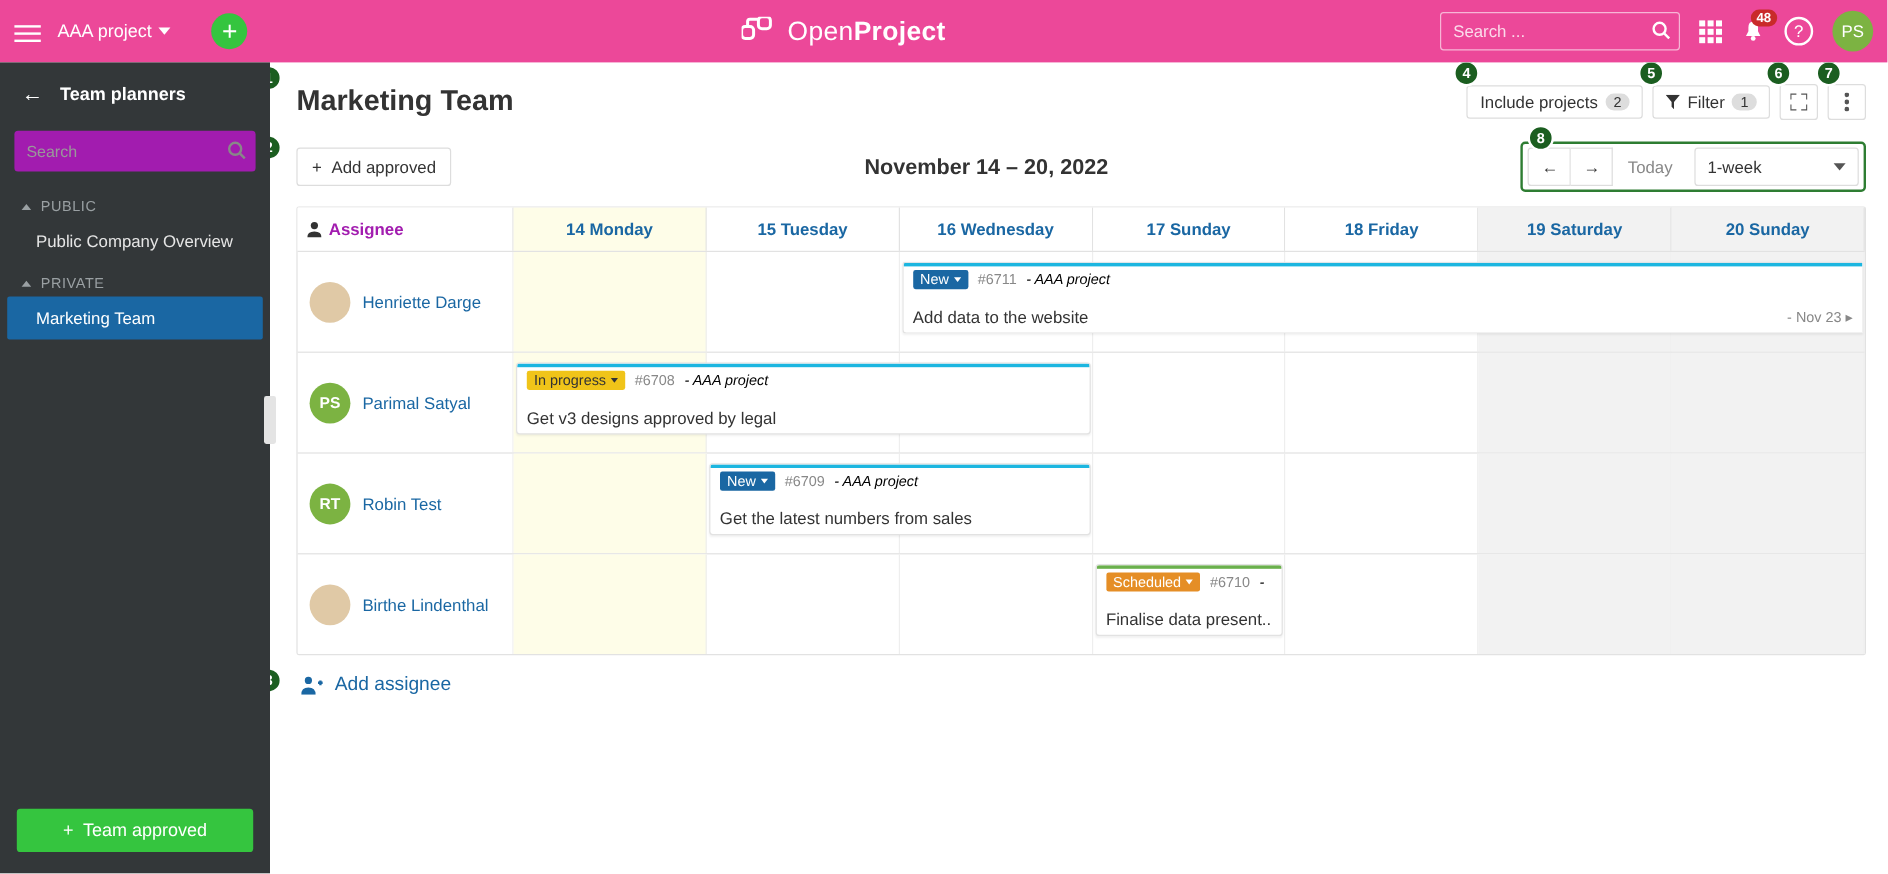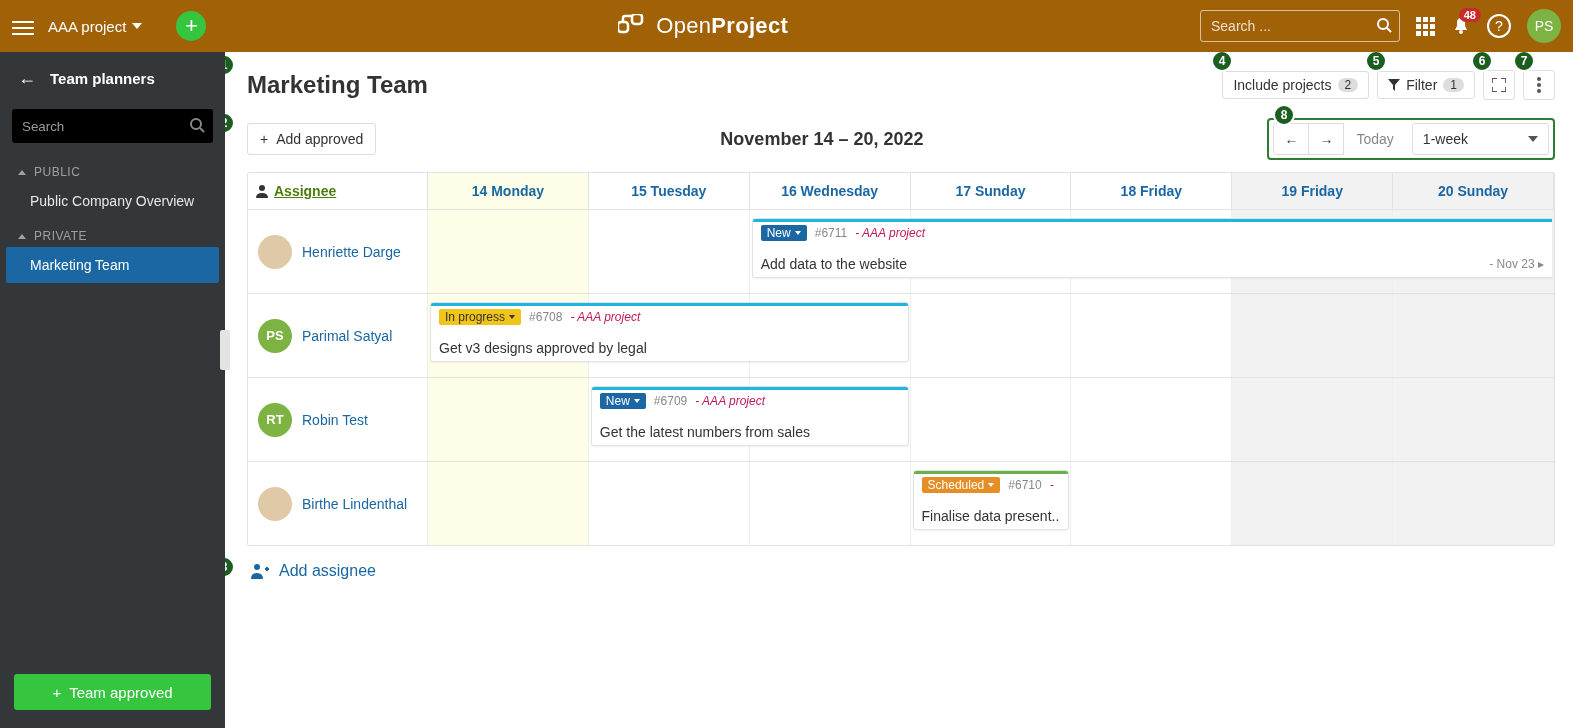--- a/index.html
+++ b/index.html
@@ -1,19 +1,19 @@
 <!DOCTYPE html>
 <html><head>
   <meta charset="utf-8">
   <style>
     * { box-sizing: border-box; margin: 0; padding: 0; }
     body { font-family: -apple-system, BlinkMacSystemFont, "Segoe UI", Arial, sans-serif; font-size: 14px; color: #333; background: #fff; }
 
     
-    .topbar { background: #a16207; height: 52px; display: flex; align-items: center; padding: 12px 12px; color:#fff; }
+    .topbar { background: #ec4899; height: 52px; display: flex; align-items: center; padding: 12px 12px; color:#fff; }
     .topbar-left { display:flex; align-items:center; gap:14px; }
     .hamburger { width:22px; height:18px; cursor:pointer; }
     .hamburger div { height:2px; background:#fff; margin:4px 0; }
     .project-select { font-size:15px; display:flex; align-items:center; gap:6px; cursor:pointer;}
     .green-plus { width:30px; height:30px; border-radius:50%; background:#35C53F; display:flex; align-items:center; justify-content:center; font-size:22px; color:#fff; cursor:pointer; margin-left:20px;}
     .topbar-center { flex:1; display:flex; justify-content:center; align-items:center; gap:10px; }
     .brand { font-size:22px; font-weight:300; letter-spacing:0.3px;}
     .brand b{ font-weight:600;}
     .topbar-right { display:flex; align-items:center; gap:16px; }
     .searchbox { position:relative; }
@@ -28,21 +28,21 @@
     .avatar { width:34px; height:34px; border-radius:50%; background:#7CB342; display:flex; align-items:center; justify-content:center; font-weight:500; font-size:14px; cursor:pointer;}
 
     .layout { display:flex; height:calc(100vh - 52px); min-height:676px; }
 
     
     .sidebar { width:225px; background:#333739; color:#ddd; display:flex; flex-direction:column;}
     .sb-header { display:flex; align-items:center; gap:14px; padding:16px 18px; color:#fff;}
     .sb-back { font-size:18px; cursor:pointer;}
     .sb-title { font-size:15px; font-weight:600;}
     .sb-search { margin:4px 12px 12px; position:relative;}
-    .sb-search input { width:100%; height:34px; background:#000000; border:none; border-radius:3px; color:#eee; padding:0 32px 0 10px;}
+    .sb-search input { width:100%; height:34px; background:#a21caf; border:none; border-radius:3px; color:#eee; padding:0 32px 0 10px;}
     .sb-search input::placeholder{ color:#999;}
     .sb-search .sicon{ position:absolute; right:8px; top:8px; color:#888;}
     .sb-section { padding:10px 18px 4px; color:#9aa0a3; font-size:12px; display:flex; align-items:center; gap:8px; letter-spacing:.5px;}
     .sb-item { padding:10px 18px 10px 30px; font-size:14px; color:#e6e6e6; cursor:pointer;}
     .sb-item.active { background:#1A67A3; color:#fff; margin:0 6px 0 6px; border-radius:2px; padding-left:24px;}
     .sb-spacer { flex:1;}
     .sb-create { margin:0 14px 18px;}
     .sb-create button { width:100%; background:#35C53F; color:#fff; border:none; height:36px; border-radius:3px; font-size:15px; font-weight:500; display:flex; align-items:center; justify-content:center; gap:8px; cursor:pointer;}
     .sb-resize { position:absolute; left:220px; top:330px; width:10px; height:40px; background:#e4e4e4; border-radius:2px; cursor:col-resize;}
 
@@ -62,42 +62,42 @@
     .nav-group .nbtn { border:1px solid #ddd; height:32px; display:flex; align-items:center; justify-content:center; padding:0 10px; cursor:pointer; background:#fff;}
     .nav-group .nbtn:first-of-type { border-radius:3px 0 0 3px;}
     .nav-group .nbtn.arrow { border-left:none;}
     .nav-group .today{ border:none; color:#888; padding:0 12px; cursor:pointer;}
     .nav-group .range-select { border:1px solid #ddd; height:32px; border-radius:3px; margin-left:6px; display:flex; align-items:center; padding:0 10px; gap:60px; cursor:pointer;}
 
     
     .grid { border:1px solid #e2e2e2; border-radius:2px;}
     .ghead, .grow { display:grid; grid-template-columns: 180px repeat(7, 1fr);}
     .ghead > div { border-right:1px solid #e2e2e2; padding:10px 8px; background:#fff; font-weight:600; color:#555; text-align:center;}
-    .ghead > div:first-child { text-align:left; display:flex; align-items:center; gap:6px; color:#4d7c0f;text-decoration:underline;}
+    .ghead > div:first-child { text-align:left; display:flex; align-items:center; gap:6px; color:#a21caf;}
     .ghead .muted { color:#1A67A3; }
     .ghead .weekend { color:#1A67A3;}
     .grow { border-top:1px solid #e2e2e2; min-height:84px;}
     .gcell { border-right:1px solid #eee; position:relative;}
     .gcell.weekend{ background:#f2f2f2;}
     .gassignee { display:flex; align-items:center; gap:10px; padding:10px;}
     .gassignee .av { width:34px; height:34px; border-radius:50%; background:#ccc; display:flex; align-items:center; justify-content:center; font-weight:600; color:#fff; font-size:13px; flex-shrink:0;}
     .gassignee .av.green{ background:#7CB342;}
     .gassignee .av.img{ background:#e0c9a6;}
     .gassignee a{ color:#1A67A3; text-decoration:none;}
 
     .card-wrap { position:absolute; top:8px; height:60px; background:#fff; border:1px solid #e2e2e2; border-radius:3px; box-shadow:0 1px 2px rgba(0,0,0,.06); padding:6px 8px 4px; overflow:hidden;}
     .card-wrap::before{ content:""; position:absolute; top:0; left:0; right:0; height:3px;}
     .card-blue::before{ background:#1CB6E0;}
     .card-green::before{ background:#6AB04C;}
     .card-meta{ display:flex; align-items:center; gap:8px; font-size:12px; color:#888;}
     .status{ padding:1px 6px; border-radius:2px; font-size:12px; display:inline-flex; align-items:center; gap:4px; color:#fff;}
     .status.new{ background:#1A67A3;}
     .status.inprogress{ background:#F0C419; color:#333;}
     .status.scheduled{ background:#E58E26;}
-    .proj-ital{ font-style:italic; color:#be185d;text-align:center;}
+    .proj-ital{ font-style:italic; color:#000000;text-align:center;}
     .card-title{ font-size:14px; color:#333; margin-top:15px;}
     .card-date{ position:absolute; right:8px; bottom:6px; font-size:12px; color:#888;}
 
     .add-assignee{ display:flex; align-items:center; gap:10px; color:#1A67A3; font-size:16px; padding:16px 4px; cursor:pointer;}
 
     
     .callout{ position:absolute; width:22px; height:22px; border-radius:50%; background:#1B5E20; color:#fff; display:flex; align-items:center; justify-content:center; font-size:12px; font-weight:600; z-index:50; border:2px solid #fff;}
 
     svg{ display:block;}
     .caret-down{ width:0; height:0; border-left:5px solid transparent; border-right:5px solid transparent; border-top:6px solid currentColor; display:inline-block;}
@@ -262,21 +262,21 @@
               <circle cx="6" cy="4" r="3" fill="#333"></circle>
               <path d="M0 14 Q0 9 6 9 Q12 9 12 14 Z" fill="#333"></path>
             </svg>
           <span>Assignee</span>
         </div>
         <div style="background:#FEFDE8" class="muted">14 Monday</div>
         <div class="muted">15 Tuesday</div>
         <div class="muted">16 Wednesday</div>
         <div class="muted">17 Sunday</div>
         <div class="muted">18 Friday</div>
-        <div class="weekend" style="background:#f2f2f2">19 Friday</div>
+        <div class="weekend" style="background:#f2f2f2">19 Saturday</div>
         <div class="weekend" style="background:#f2f2f2">20 Sunday</div>
       </div>
       <div id="rows-container">
           <div class="grow" style="position: relative;">
             <div class="gcell gassignee">
               <div class="av  img"></div>
               <a href="#">Henriette Darge</a>
             </div>
             <div class="gcell" style="background: rgb(254, 253, 232);"></div>
             <div class="gcell"></div>

